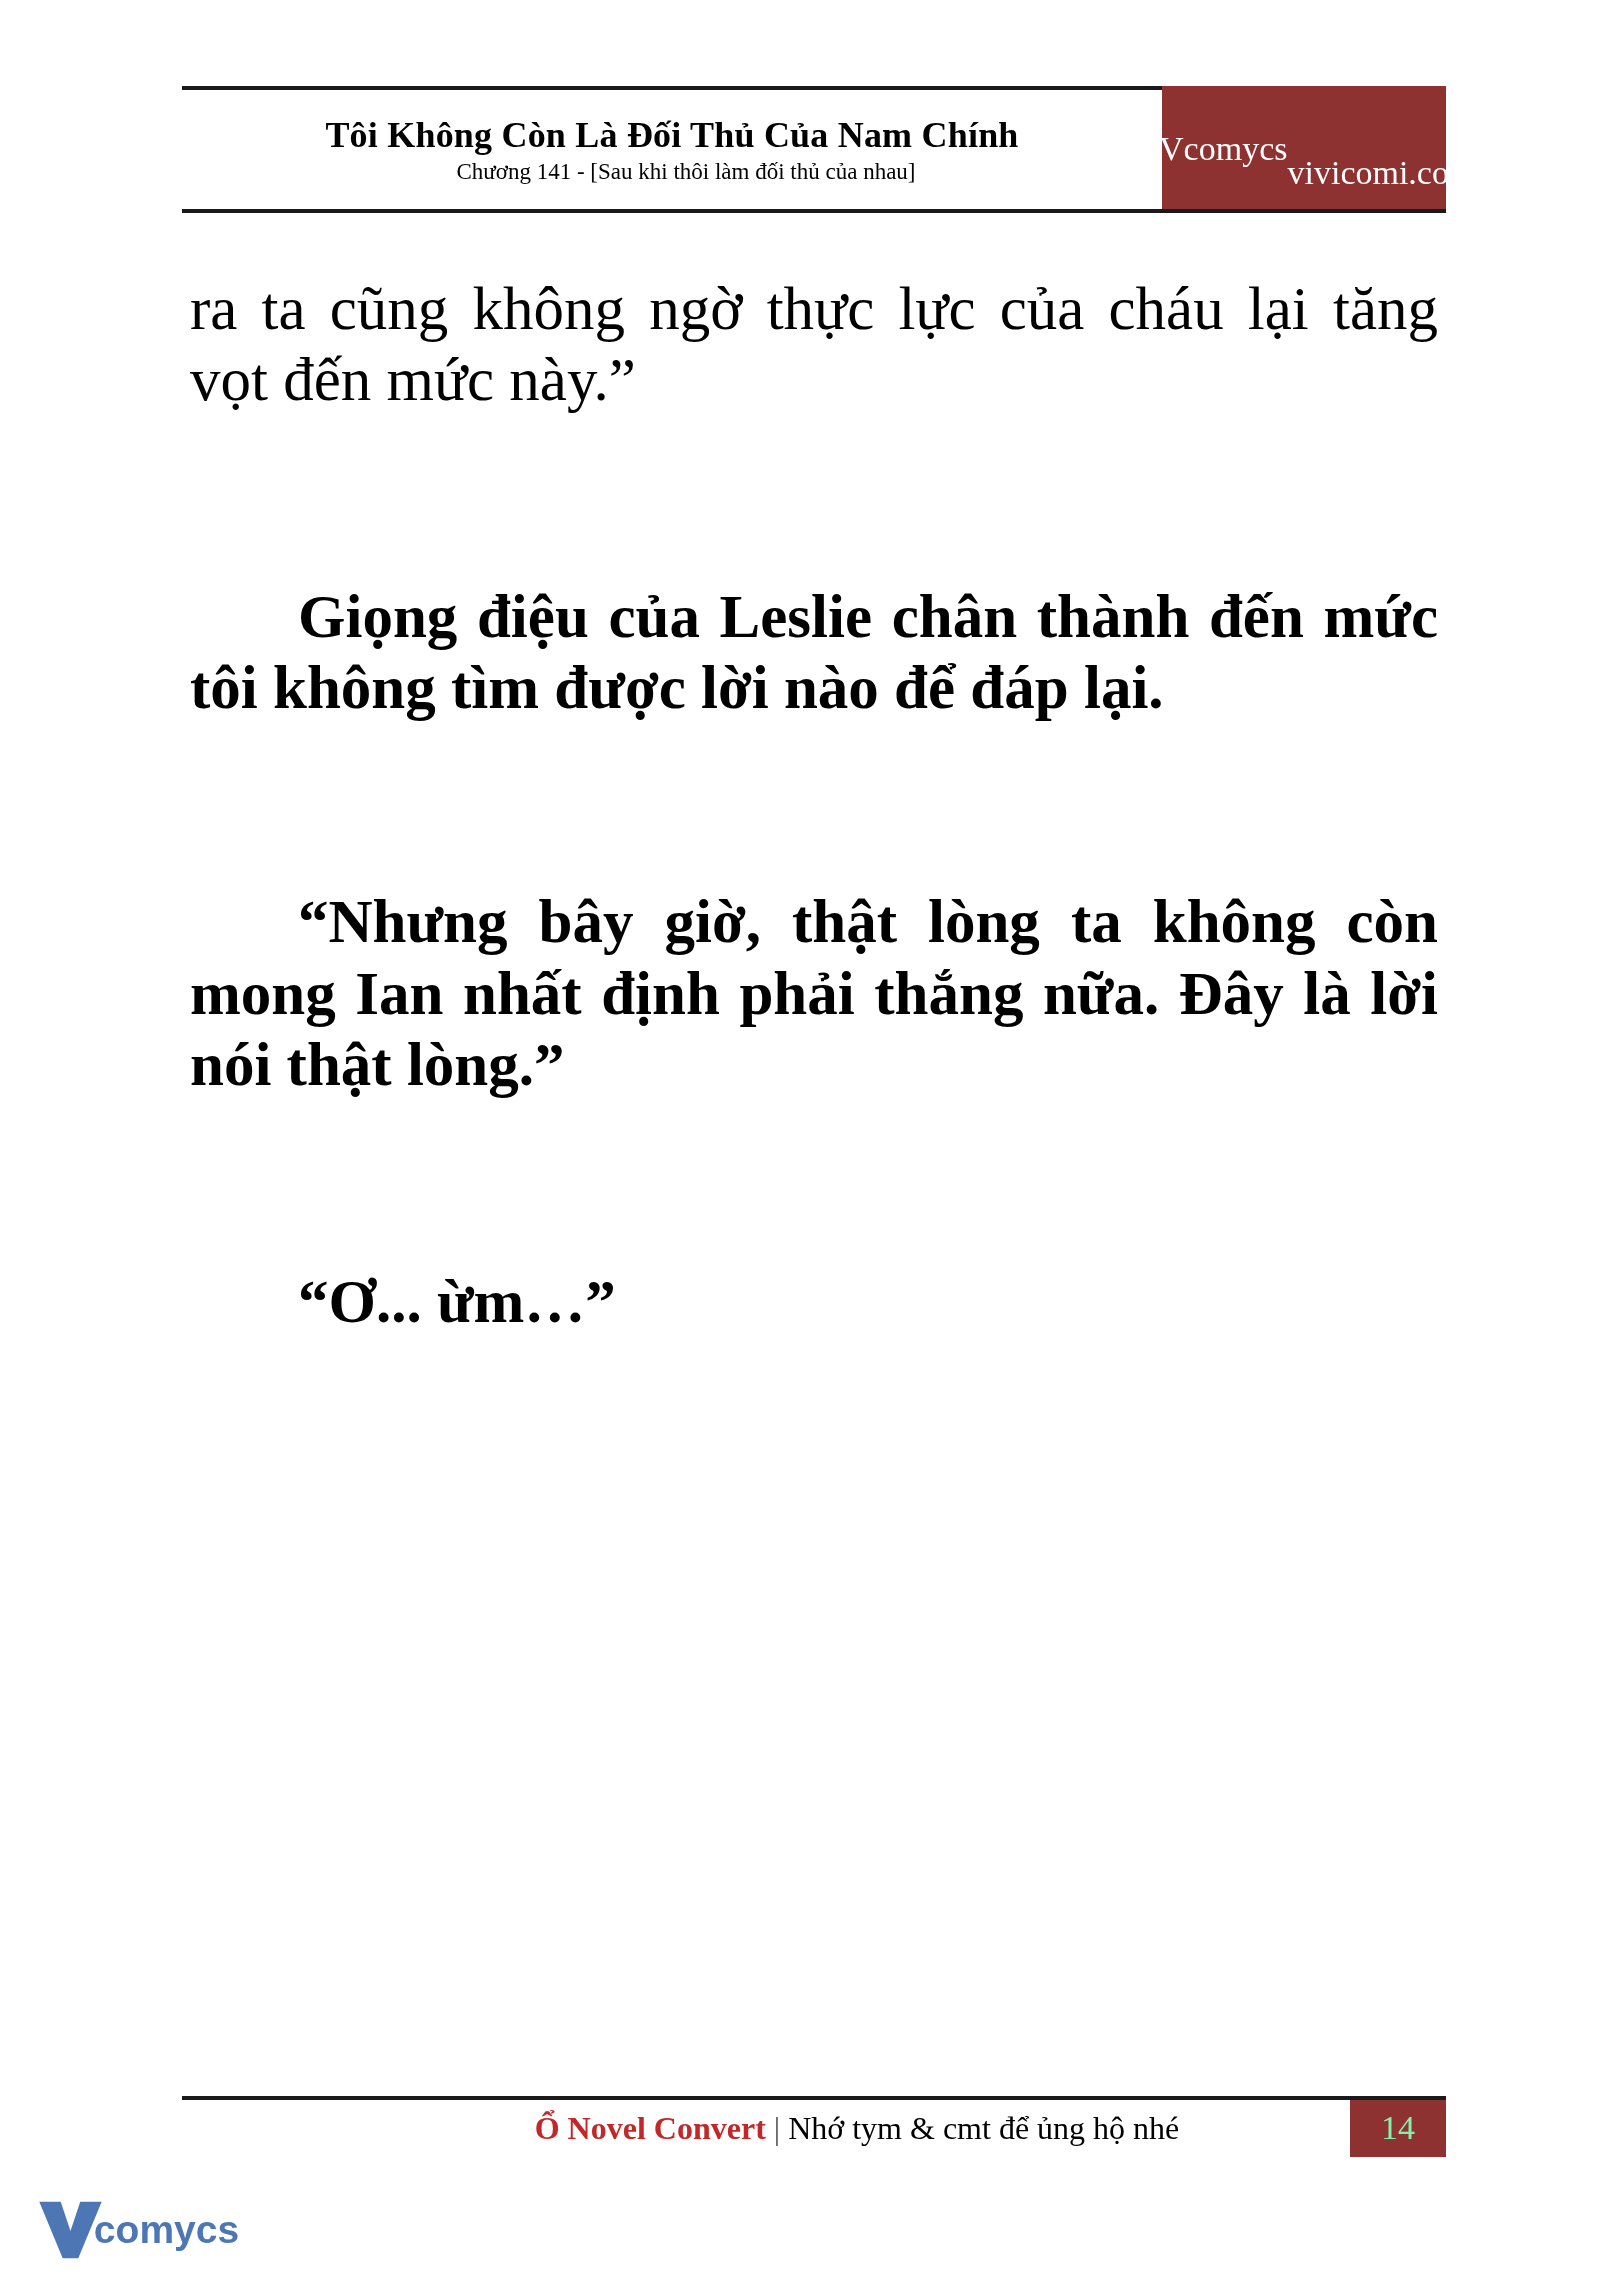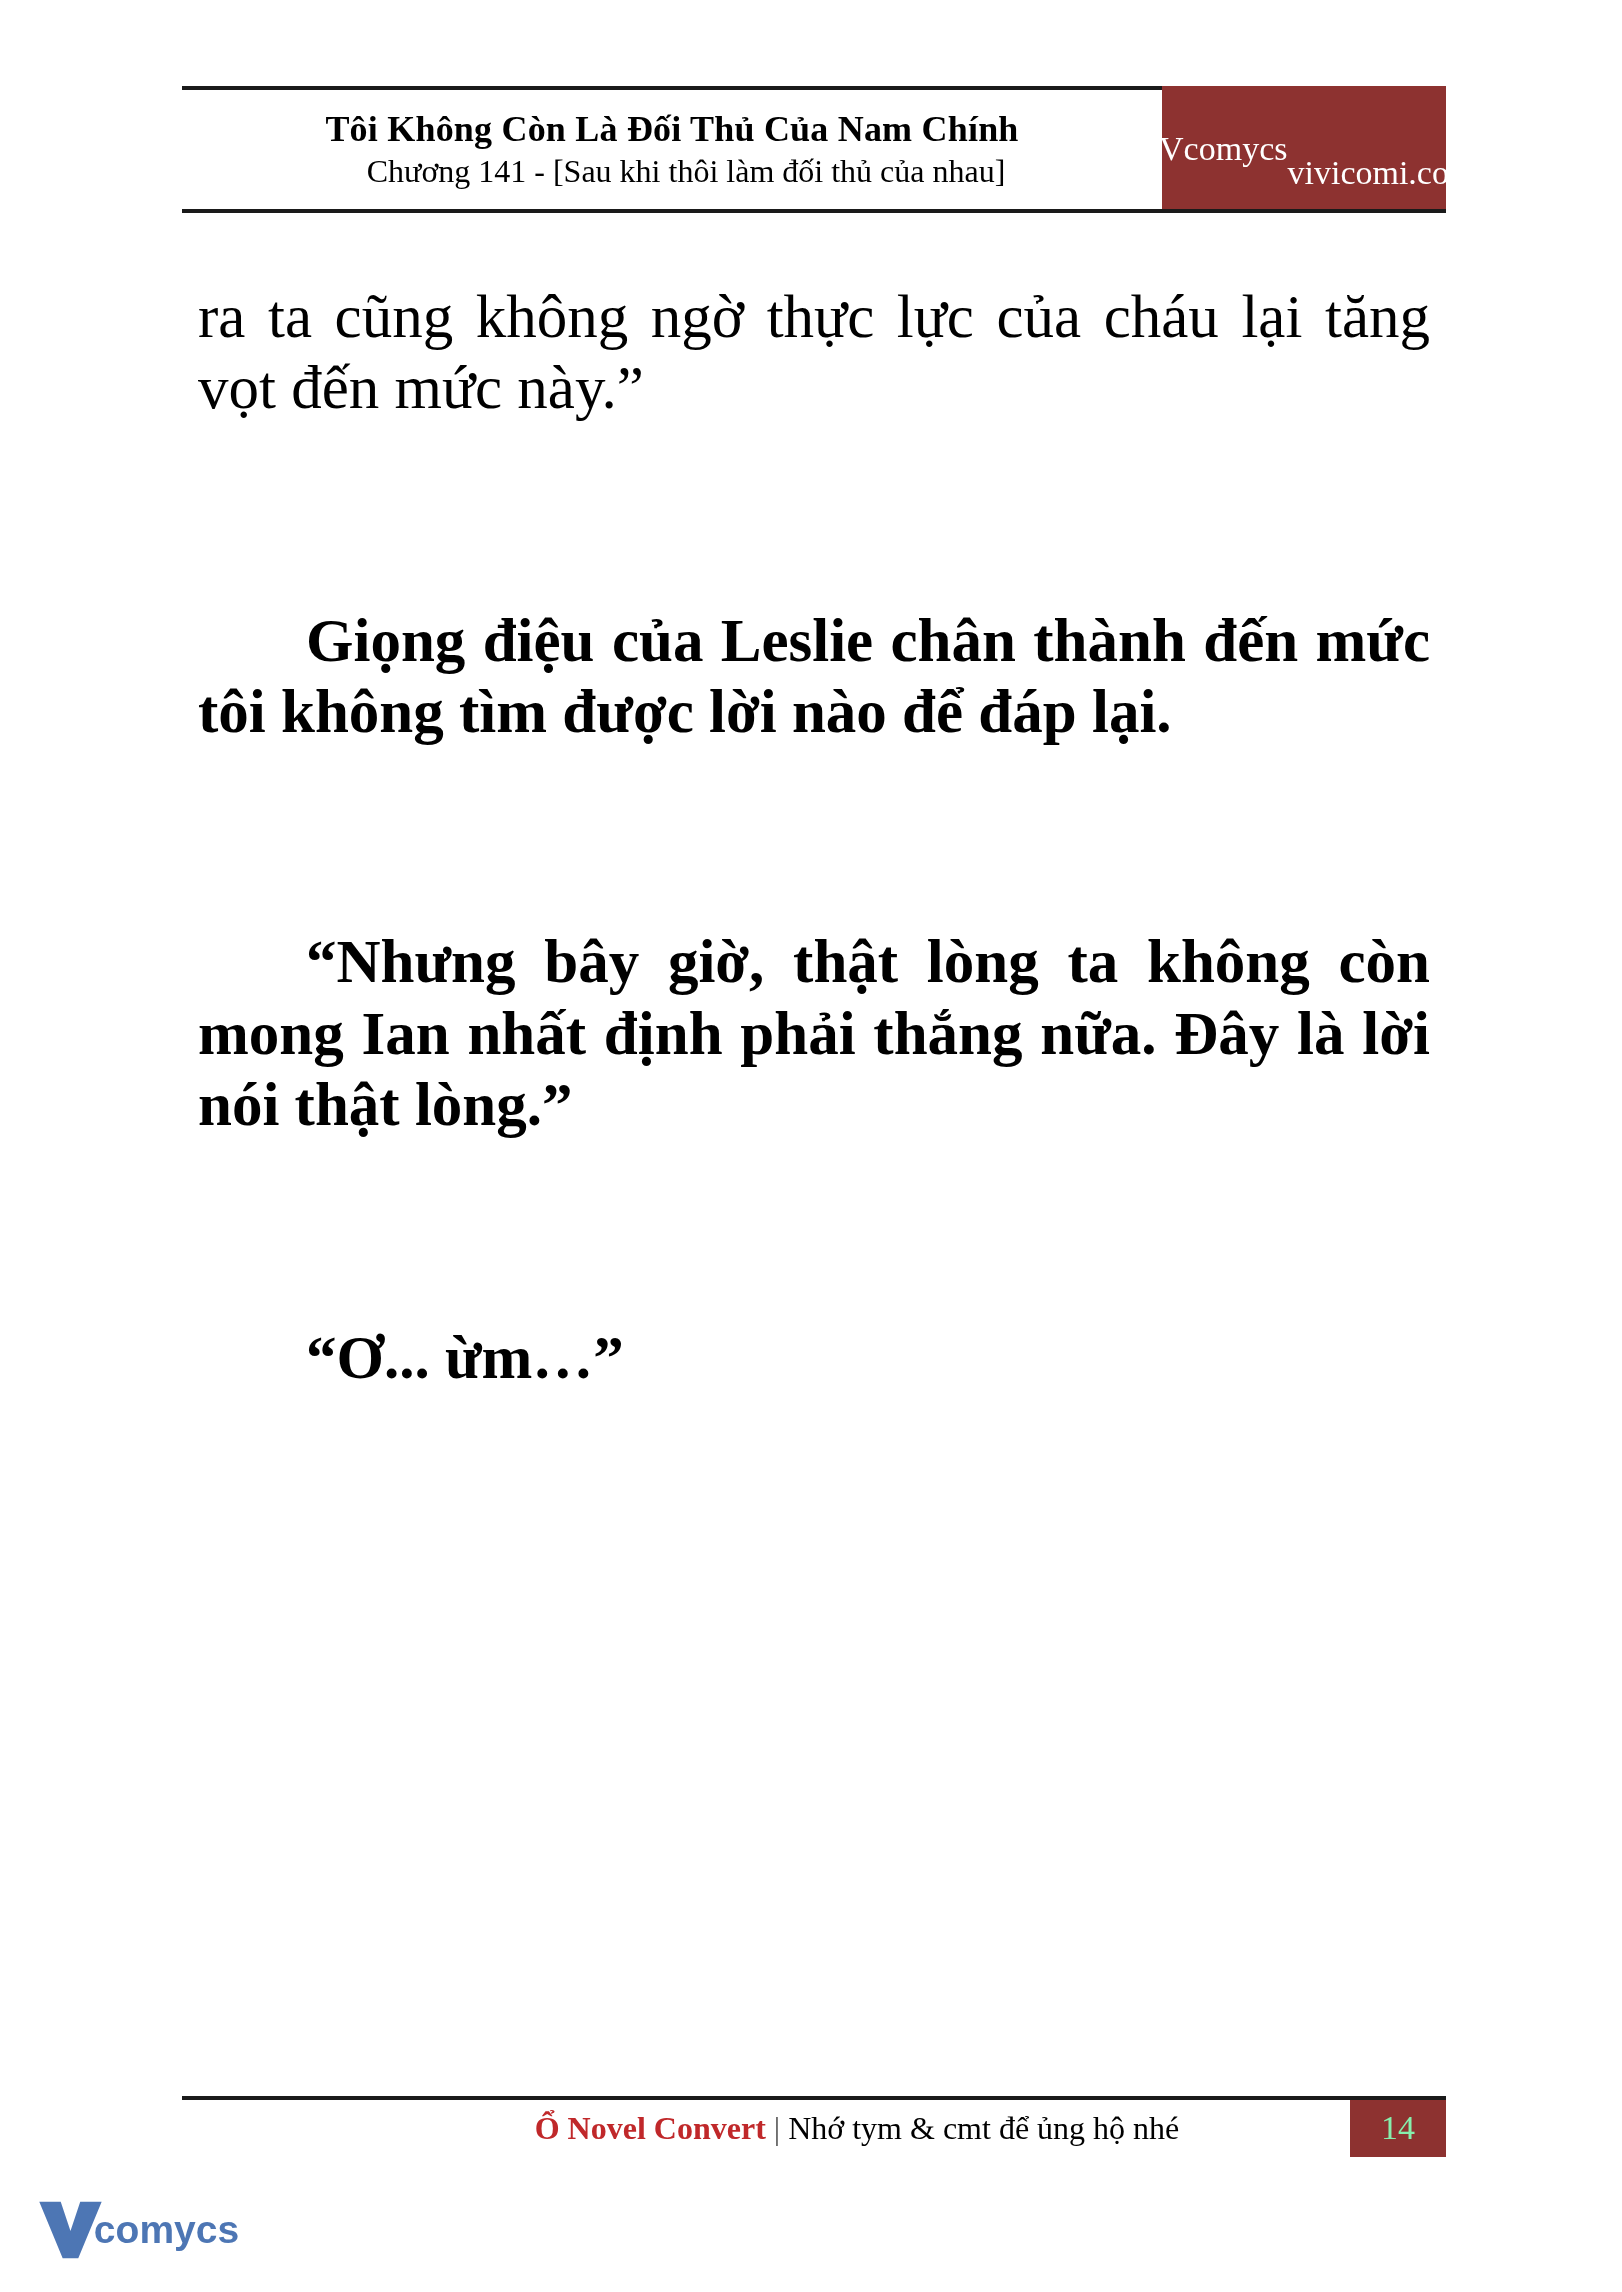--- a/index.html
+++ b/index.html
@@ -47,21 +47,21 @@
     justify-content: center;
   }
   .header-title-1 {
     font-size: 36px;
     font-weight: bold;
     line-height: 1.22;
     white-space: nowrap;
     letter-spacing: 0.2px;
   }
   .header-title-2 {
-    font-size: 32px;
+    font-size: 23px;
     line-height: 1.22;
     white-space: nowrap;
     margin-left: 28px;
   }
   .brand-box {
     position: absolute;
     right: 0;
     top: 0;
     width: 284px;
     height: 127px;
@@ -81,21 +81,21 @@
     position: absolute;
     left: 182px;
     top: 265px;
     width: 1264px;
   }
   .para {
     font-size: 61px;
     line-height: 1.17;
     text-align: justify;
     text-justify: inter-word;
-    margin: 16px;
+    margin: 8px;
   }
   .para.indent { text-indent: 108px; font-weight: bold; }
   .gap-1 { height: 149px; }
   .gap-2 { height: 147px; }
   .gap-3 { height: 149px; }
 
   
   .footer {
     position: absolute;
     left: 182px;

